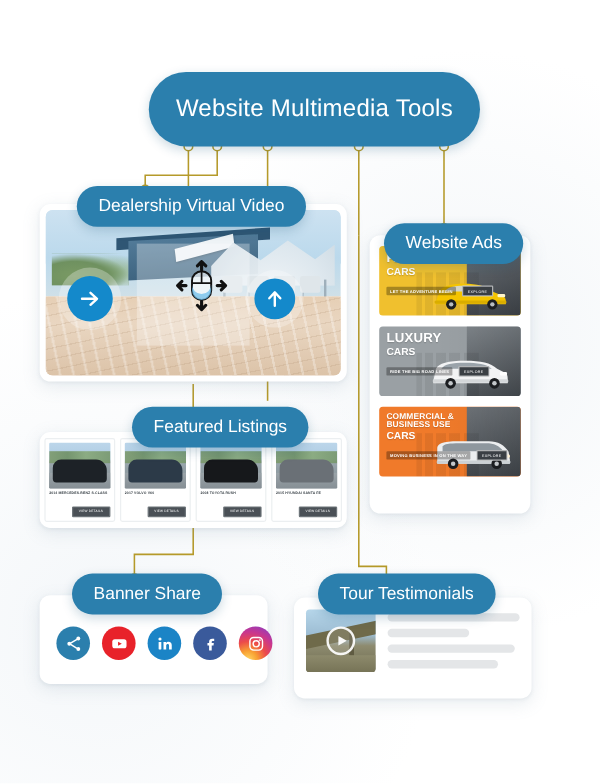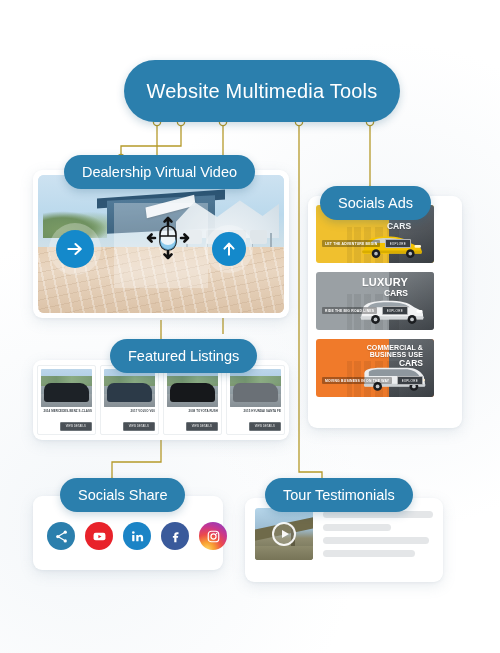--- a/index.html
+++ b/index.html
@@ -9,21 +9,20 @@
     background: #ffffff;
     overflow: hidden;
   }
   #stage {
     position: relative;
     width: 500px; height: 653px;
     background:
       radial-gradient(circle at 78% 44%, rgba(232,238,243,0.55) 0%, rgba(255,255,255,0) 46%),
       radial-gradient(circle at 16% 80%, rgba(233,239,244,0.5) 0%, rgba(255,255,255,0) 42%),
       #ffffff;
-    text-align: right;
   }
 
   
   .conn-svg { position: absolute; left: 0; top: 0; width: 500px; height: 653px; pointer-events: none; }
 
   
   .pill {
     position: absolute;
     background: #2b7fad;
     color: #ffffff;
@@ -114,21 +113,21 @@
   .nav-btn svg { width: 20px; height: 20px; }
 
   .pan-overlay{
     position:absolute; left:31%; top:20%; width:38%; height:62%;
     background: rgba(255,255,255,0.30);
     z-index: 5;
   }
   .mouse-ind{ position:absolute; left:44%; top:30%; width:44px; height:44px; z-index:7; }
 
   
-  #banner-card { left: 308px; top: 196px; width: 154px; height: 232px; padding: 9px 8px; }
+  #banner-card { left: 308px; top: 196px; width: 134px; height: 232px; padding: 9px 8px; }
   .banner {
     position: relative; width: 118px; height: 58px; margin-bottom: 9px;
     border-radius: 3px; overflow: hidden; display: block;
   }
   .banner:last-child { margin-bottom: 0; }
   .banner .photo {
     position: absolute; right: 0; top: 0; width: 38%; height: 100%;
   }
   .banner .skyline {
     position:absolute; left:0; top:0; right:0; bottom:0;
@@ -419,21 +418,21 @@
         <div class="b-title small">COMMERCIAL &amp;</div>
         <div class="b-title small">BUSINESS USE</div>
         <div class="b-title l2">CARS</div>
         <div class="b-tag">MOVING BUSINESS IN ON THE WAY</div>
         <div class="b-btn">EXPLORE</div>
       </div>
     </div>
 
   </div>
   <div class="pill sec" id="pill-banner">
-    <span>Socials Ads</span>
+    <span>Website Ads</span>
   </div>
 
   <div class="card" id="featured-card">
     <div class="listings">
 
       <div class="listing">
         <div class="listing-photo">
           <div class="lp-trees"></div>
           <div class="lp-ground"></div>
           <div class="lp-car" style="background:#1d2227"></div>
@@ -509,21 +508,21 @@
       <div class="soc soc-instagram">
         <svg viewBox="0 0 24 24" fill="none" stroke="#ffffff" stroke-width="1.9">
           <rect x="3.6" y="3.6" width="16.8" height="16.8" rx="5"></rect>
           <circle cx="12" cy="12" r="4.1"></circle>
           <circle cx="17" cy="7" r="1.2" fill="#ffffff" stroke="none"></circle>
         </svg>
       </div>
     </div>
   </div>
   <div class="pill sec" id="pill-socials">
-    <span>Socials Share</span>
+    <span>Banner Share</span>
   </div>
 
   <div class="card" id="video-card">
     <div class="video-row">
       <div class="video-thumb">
         <div class="vt-struct"></div>
         <div class="vt-post"></div>
         <div class="vt-ground"></div>
         <div class="play-btn"></div>
       </div>

